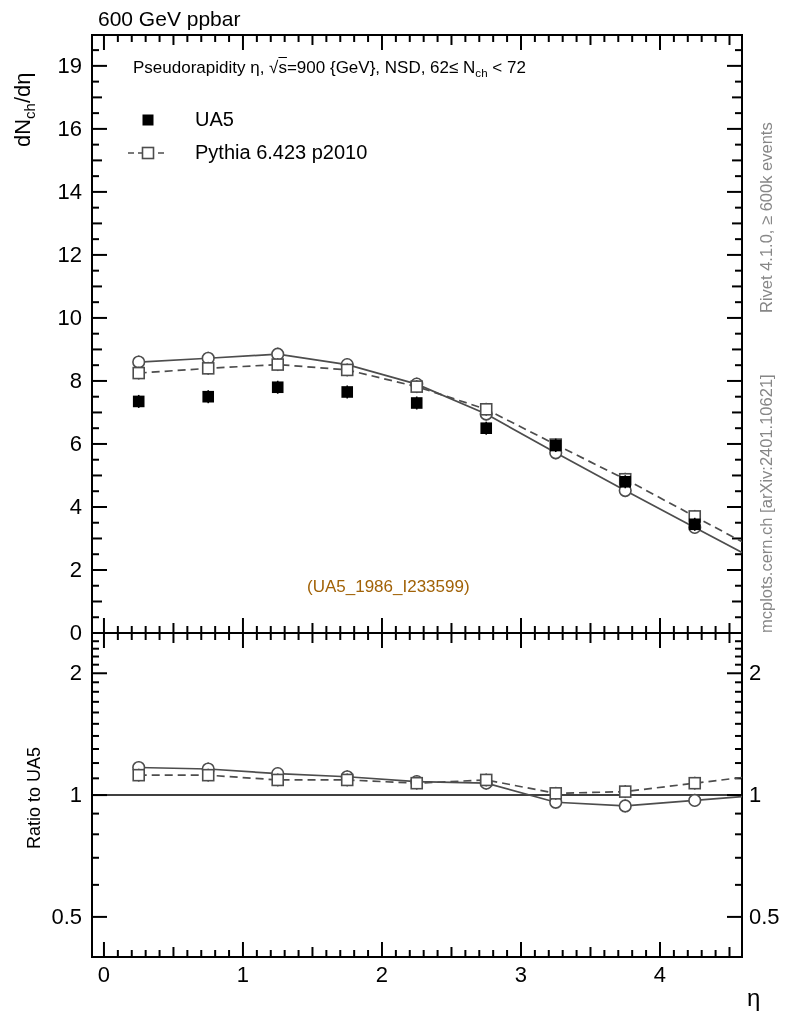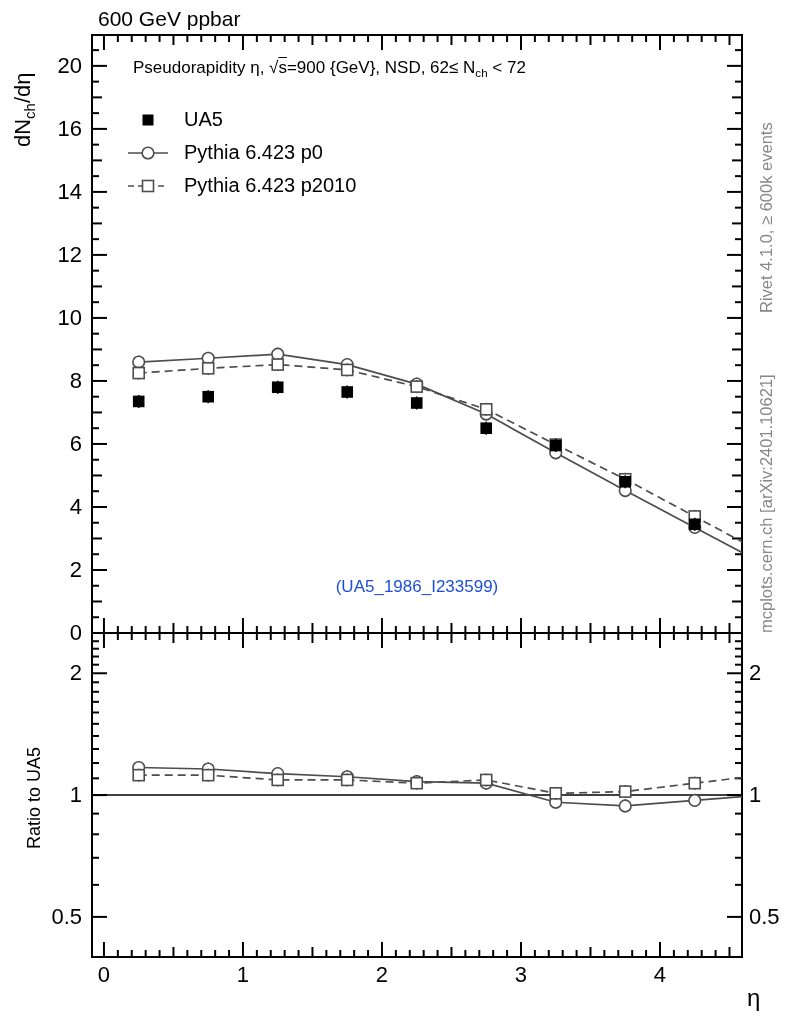--- a/index.html
+++ b/index.html
@@ -10,28 +10,28 @@
   #plot{position:absolute;left:0;top:0;width:786px;height:1024px;}
   .abs{position:absolute;white-space:nowrap;}
   .hdr{font-size:21px;top:7px;}
   .hdr-left{left:98px;}
   .hdr-right{left:560px;width:182px;text-align:right;}
   .plot-title{left:133px;top:58px;font-size:17px;}
   .plot-title .ovl{text-decoration:overline;}
   sub.sb{font-size:68%;line-height:0;}
   .legend{left:126px;top:103px;}
   .legend-row{display:flex;align-items:center;height:33px;}
-  .legend-row .lg-label{margin-left:0;font-size:20px;}
+  .legend-row .lg-label{margin-left:11px;font-size:20px;}
   .rot{transform:rotate(-90deg);transform-origin:left top;}
   .ylabel-main{left:10px;top:147px;font-size:22px;}
   .ylabel-ratio{left:24px;top:849px;font-size:18px;}
   .note{font-size:16.5px;color:#878787;}
   .note-top{left:757px;top:313px;}
   .note-bottom{left:757px;top:633px;}
-  .watermark{left:307px;top:577px;width:220px;text-align:center;font-size:17px;color:#1d4ed8;}
+  .watermark{left:307px;top:577px;width:220px;font-size:17px;color:#a16207;}
   .xtitle{left:747px;top:984px;font-size:24px;}
   .ylab{left:26px;width:56px;text-align:right;font-size:22px;height:26px;}
   .rlab-right{left:749px;width:60px;text-align:left;font-size:22px;height:26px;}
   .xlab{width:44px;text-align:center;font-size:22px;top:962px;}
 </style>
 </head>
 <body>
 
 <div id="stage">
 
@@ -447,27 +447,20 @@
 
   <div class="abs legend">
     <div class="legend-row">
       <svg width="58" height="24">
         <rect x="16.5" y="6.5" width="11" height="11" fill="#000"></rect>
       </svg>
       <span class="lg-label">UA5</span>
     </div>
     <div class="legend-row">
       <svg width="58" height="24">
-        <line x1="2" y1="12" x2="42" y2="12" stroke="#4d4d4d" stroke-width="1.6"></line>
-        <circle cx="22" cy="12" r="5.8" fill="#fff" stroke="#4d4d4d" stroke-width="1.6"></circle>
-      </svg>
-      <span class="lg-label">Pythia 6.423 p0</span>
-    </div>
-    <div class="legend-row">
-      <svg width="58" height="24">
         <line x1="2" y1="12" x2="42" y2="12" stroke="#4d4d4d" stroke-width="1.6" stroke-dasharray="6,4"></line>
         <rect x="16.5" y="6.5" width="11" height="11" fill="#fff" stroke="#4d4d4d" stroke-width="1.6"></rect>
       </svg>
       <span class="lg-label">Pythia 6.423 p2010</span>
     </div>
   </div>
 
   <div class="abs rot ylabel-main"><span>dN</span><sub class="sb">ch</sub><span>/dη</span></div>
 
   <div class="abs rot ylabel-ratio">Ratio to UA5</div>
@@ -486,20 +479,20 @@
     <div class="abs xlab" style="left: 637.985px;">4</div>
     <div class="abs ylab" style="top: 620px;">0</div>
     <div class="abs ylab" style="top: 556.986px;">2</div>
     <div class="abs ylab" style="top: 493.973px;">4</div>
     <div class="abs ylab" style="top: 430.959px;">6</div>
     <div class="abs ylab" style="top: 367.945px;">8</div>
     <div class="abs ylab" style="top: 304.932px;">10</div>
     <div class="abs ylab" style="top: 241.918px;">12</div>
     <div class="abs ylab" style="top: 178.904px;">14</div>
     <div class="abs ylab" style="top: 115.89px;">16</div>
-    <div class="abs ylab" style="top: 52.8767px;">20</div>
+    <div class="abs ylab" style="top: 52.8767px;">19</div>
     <div class="abs ylab" style="top: 660.268px;">2</div>
     <div class="abs rlab-right" style="top: 660.268px;">2</div>
     <div class="abs ylab" style="top: 782.085px;">1</div>
     <div class="abs rlab-right" style="top: 782.085px;">1</div>
     <div class="abs ylab" style="top: 903.903px;">0.5</div>
     <div class="abs rlab-right" style="top: 903.903px;">0.5</div>
   </div>
 
 </body></html>

